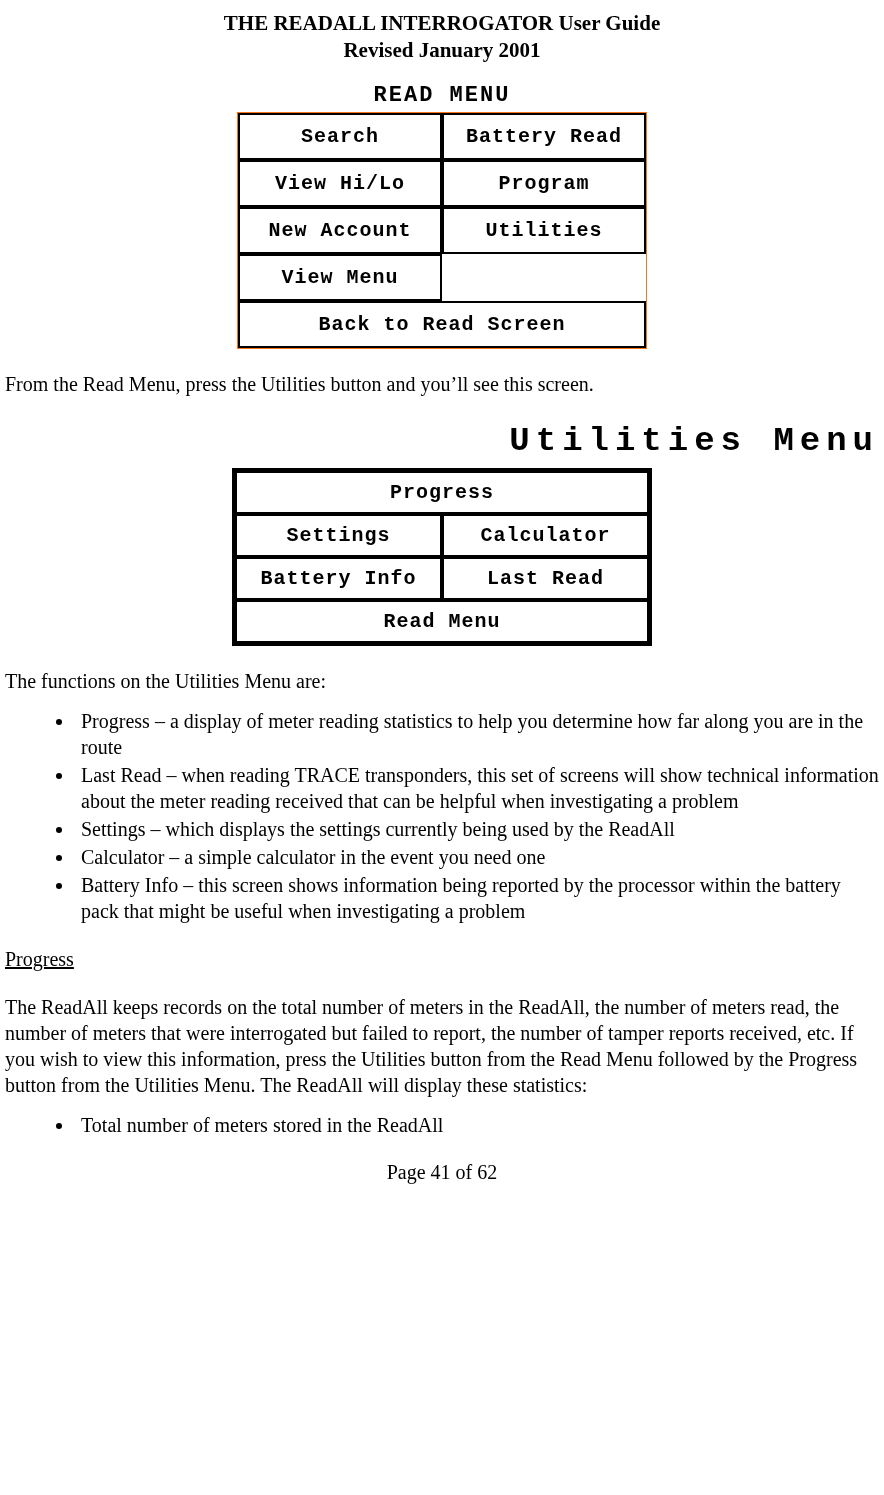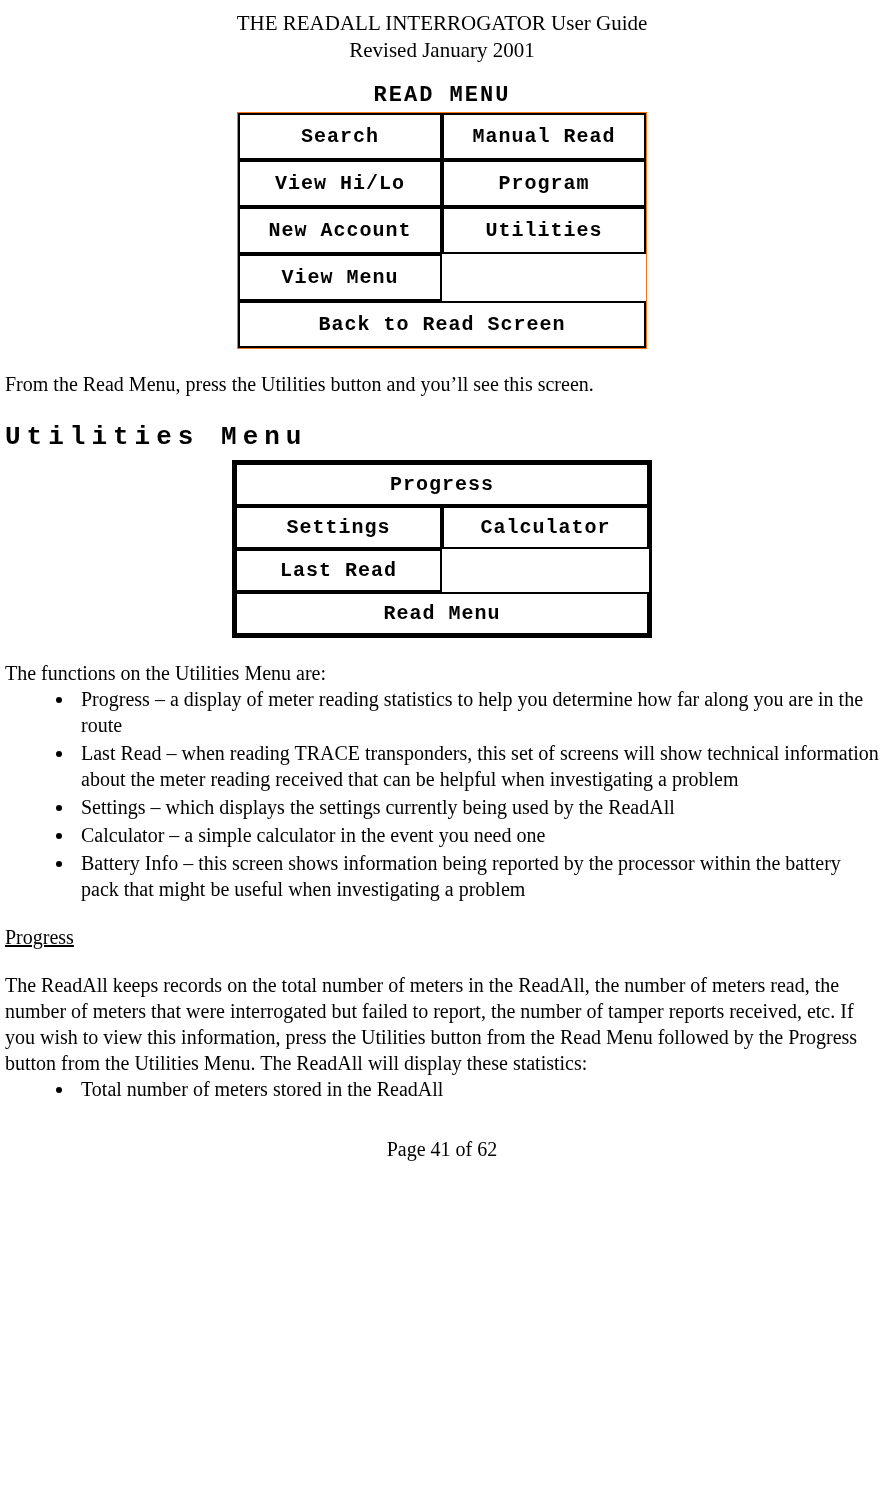--- a/index.html
+++ b/index.html
@@ -9,20 +9,21 @@
     padding: 0 5px;
     width: 874px;
     background: #fff;
     color: #000;
   }
   .header {
     text-align: center;
     font-size: 21px;
     padding-top: 10px;
     line-height: 1.3;
+    font-weight: bold;
   }
   .menu-box {
     margin: 18px auto 0 auto;
     width: 410px;
   }
   .menu-title {
     font-family: "Courier New", monospace;
     font-weight: bold;
     text-align: center;
     font-size: 22px;
@@ -41,22 +42,22 @@
     font-size: 20px;
     text-align: center;
     padding: 10px 4px;
     letter-spacing: 1px;
     white-space: nowrap;
   }
   .menu-cell.wide { grid-column: 1 / span 2; text-align: center; }
   .util-title {
     font-family: "Courier New", monospace;
     font-weight: bold;
-    font-size: 26px;
-    text-align: left;
+    font-size: 34px;
+    text-align: right;
     letter-spacing: 6px;
     margin: 25px 0 8px 0;
   }
   .util-box {
     margin: 0 auto;
     width: 420px;
   }
   .util-grid {
     display: grid;
     grid-template-columns: 1fr 1fr;
@@ -68,63 +69,64 @@
     font-weight: bold;
     font-size: 20px;
     text-align: center;
     padding: 8px 4px;
     letter-spacing: 1px;
     white-space: nowrap;
   }
   .util-cell.wide { grid-column: 1 / span 2; }
   p.body { margin: 22px 0 0 0; line-height: 1.3; }
   ul.bullets {
-    margin: 0 0 0 0;
+    margin: 14px 0 0 0;
     padding-left: 70px;
     line-height: 1.3;
   }
   ul.bullets li { margin-bottom: 2px; padding-left: 6px; }
   .underline { text-decoration: underline; }
   .footer {
     text-align: center;
     font-size: 20px;
-    margin-top: 36px;
+    margin-top: 23px;
     padding-bottom: 10px;
   }
 </style>
 </head>
 <body>
 
 <div class="header">
   <div>THE READALL INTERROGATOR User Guide</div>
   <div>Revised January 2001</div>
 </div>
 
 <div class="menu-box">
   <div class="menu-title">READ MENU</div>
   <div class="menu-grid">
     <div class="menu-cell">Search</div>
-    <div class="menu-cell">Manual Read</div>
+    <div class="menu-cell">Battery Read</div>
     <div class="menu-cell">View Hi/Lo</div>
     <div class="menu-cell">Program</div>
     <div class="menu-cell">New Account</div>
     <div class="menu-cell">Utilities</div>
     <div class="menu-cell">View Menu</div>
     <div class="menu-cell wide">Back to Read Screen</div>
   </div>
 </div>
 
 <p class="body">From the Read Menu, press the Utilities button and you’ll see this screen.</p>
 
 <div class="util-title">Utilities Menu</div>
 <div class="util-box">
   <div class="util-grid">
     <div class="util-cell wide">Progress</div>
     <div class="util-cell">Settings</div>
     <div class="util-cell">Calculator</div>
+    <div class="util-cell">Battery Info</div>
     <div class="util-cell">Last Read</div>
     <div class="util-cell wide">Read Menu</div>
   </div>
 </div>
 
 <p class="body" style="">The functions on the Utilities Menu are:</p>
 <ul class="bullets">
   <li>Progress – a display of meter reading statistics to help you determine how far along you are in the route</li>
   <li>Last Read – when reading TRACE transponders, this set of screens will show technical information about the meter reading received that can be helpful when investigating a problem</li>
   <li>Settings – which displays the settings currently being used by the ReadAll</li>

